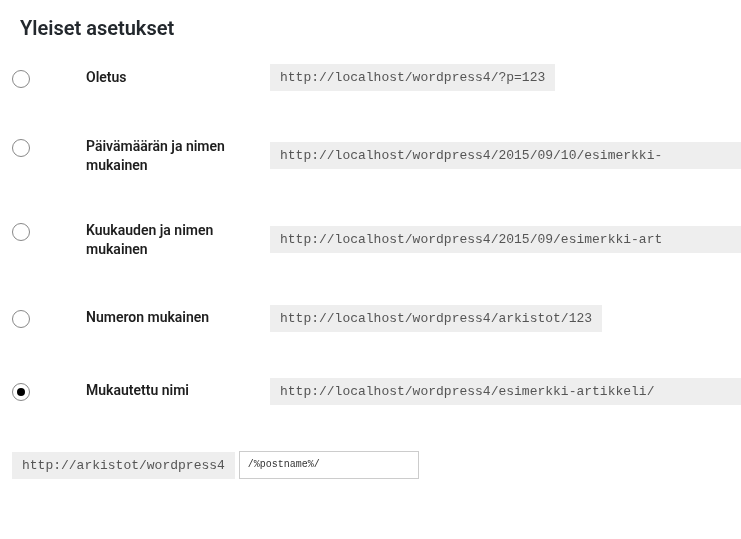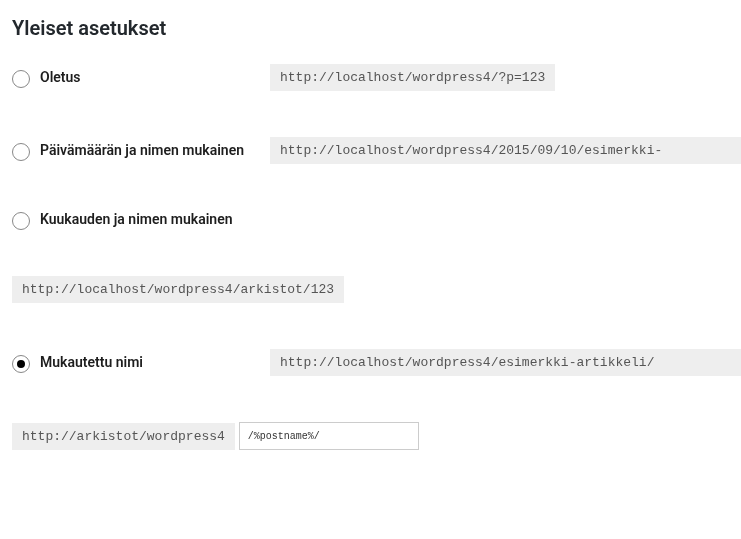--- a/index.html
+++ b/index.html
@@ -9,35 +9,36 @@
     background: #ffffff;
     color: #23282d;
     width: 741px;
   }
   .wrap {
     padding: 0 0 10px 12px;
   }
   h2.section-title {
     font-size: 20px;
     font-weight: 600;
-    margin: 16px 0 24px 0;
+    margin: 16px 0 24px 8px;
     color: #23282d;
   }
   .option-row {
     display: flex;
     align-items: center;
     margin-bottom: 46px;
   }
   .option-row.last {
     margin-bottom: 10px;
   }
   .label-cell {
     width: 258px;
     display: flex;
     align-items: flex-start;
+    gap: 46px;
   }
   .radio {
     width: 16px;
     height: 16px;
     border: 1.5px solid #888;
     border-radius: 50%;
     margin-right: 10px;
     margin-top: 2px;
     flex-shrink: 0;
     position: relative;
@@ -113,23 +114,30 @@
     <div class="value-cell">
       <span class="code-box" style="width:100%">http://localhost/wordpress4/2015/09/10/esimerkki-</span>
     </div>
   </div>
 
   <div class="option-row">
     <div class="label-cell">
       <span class="radio"></span>
       <span class="label-text">Kuukauden ja nimen mukainen</span>
     </div>
+    <div class="value-cell">
+      <span class="code-box" style="width:100%">http://localhost/wordpress4/2015/09/esimerkki-art</span>
+    </div>
   </div>
 
   <div class="option-row">
+    <div class="label-cell">
+      <span class="radio"></span>
+      <span class="label-text">Numeron mukainen</span>
+    </div>
     <div class="value-cell">
       <span class="code-box">http://localhost/wordpress4/arkistot/123</span>
     </div>
   </div>
 
   <div class="option-row">
     <div class="label-cell">
       <span class="radio selected"></span>
       <span class="label-text">Mukautettu nimi</span>
     </div>

